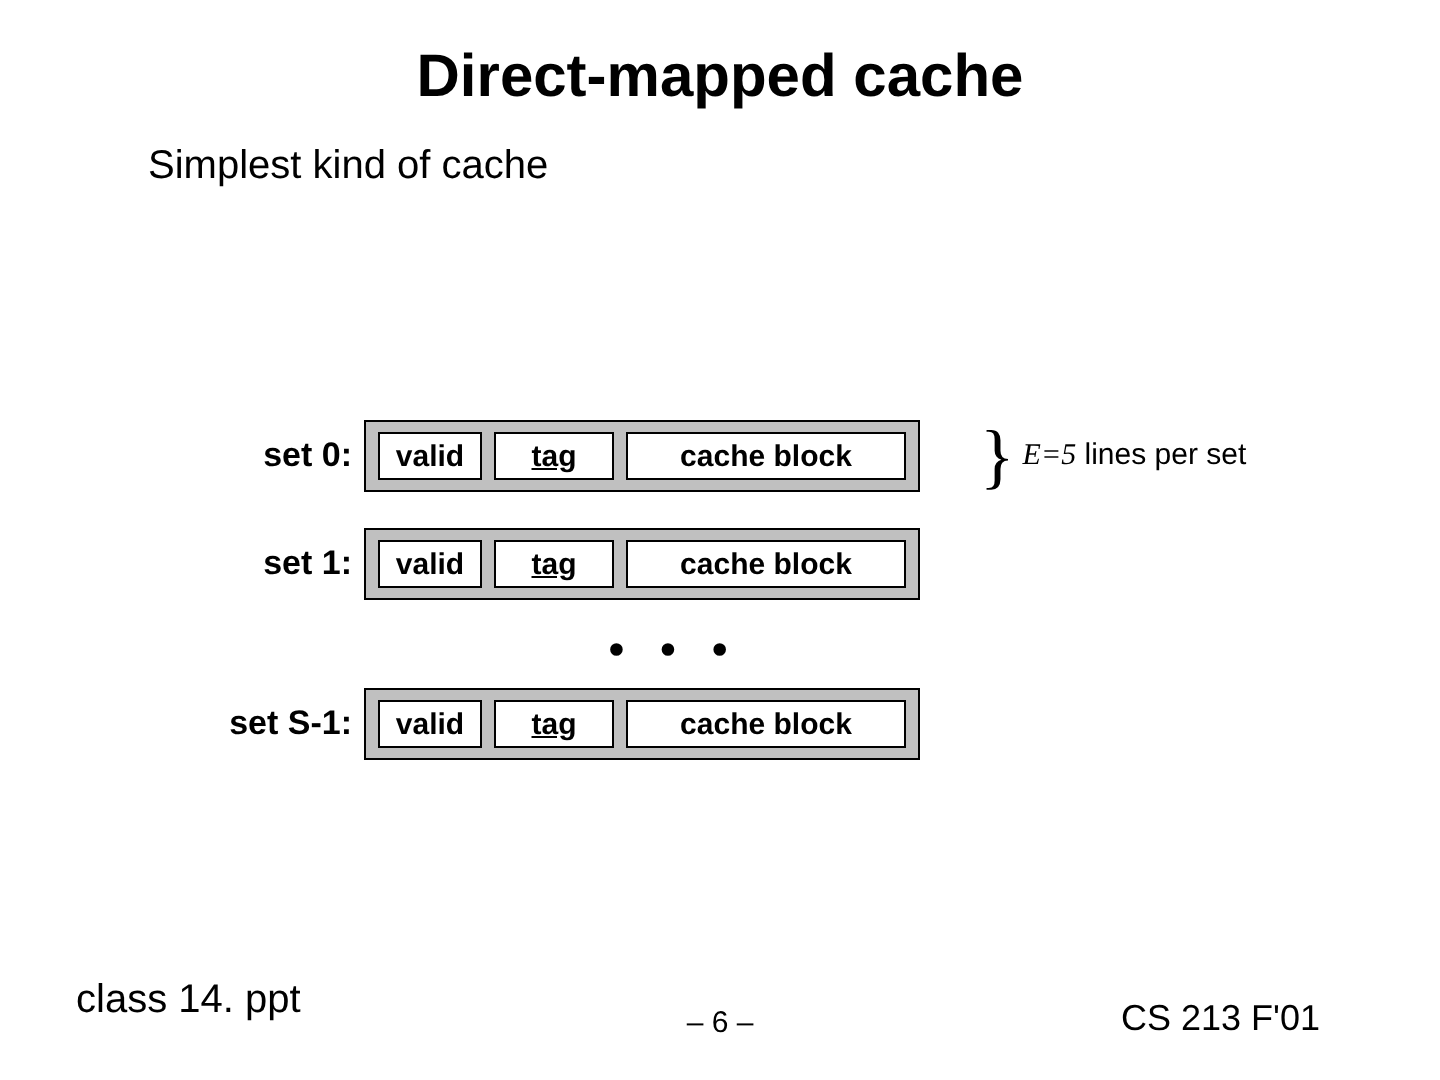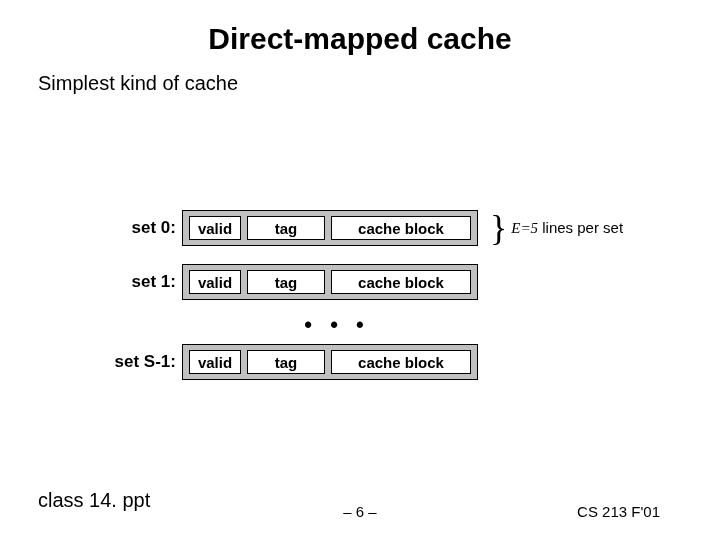--- a/index.html
+++ b/index.html
@@ -15,20 +15,21 @@
     text-align: center;
     font-size: 30px;
     font-weight: bold;
     padding-top: 22px;
   }
   .intro {
     font-size: 20px;
     padding-left: 38px;
     padding-top: 14px;
     line-height: 1.3;
+    margin-left: 36px;
   }
   .diagram {
     position: absolute;
     left: 90px;
     top: 210px;
     width: 600px;
   }
   .row {
     display: flex;
     align-items: center;
@@ -54,21 +55,21 @@
     background: #fff;
     border: 1.5px solid #000;
     font-size: 15px;
     font-weight: bold;
     height: 24px;
     display: flex;
     align-items: center;
     justify-content: center;
   }
   .cell.valid { width: 52px; }
-  .cell.tag { width: 78px; }
+  .cell.tag { width: 60px; text-decoration: underline; }
   .cell.block { width: 140px; }
   .dots {
     font-size: 22px;
     font-weight: bold;
     text-align: center;
     width: 310px;
     margin-left: 92px;
     letter-spacing: 6px;
     margin-top: -6px;
     margin-bottom: 6px;
@@ -102,21 +103,21 @@
     position: absolute;
     left: 0; right: 0;
     bottom: 20px;
     text-align: center;
     font-size: 15px;
   }
   .footer-right {
     position: absolute;
     right: 60px;
     bottom: 20px;
-    font-size: 15px;
+    font-size: 18px;
   }
 </style>
 </head>
 <body>
 
 <div class="title">Direct-mapped cache</div>
 
 <div class="intro">
   <div>Simplest kind of cache</div>
 </div>

